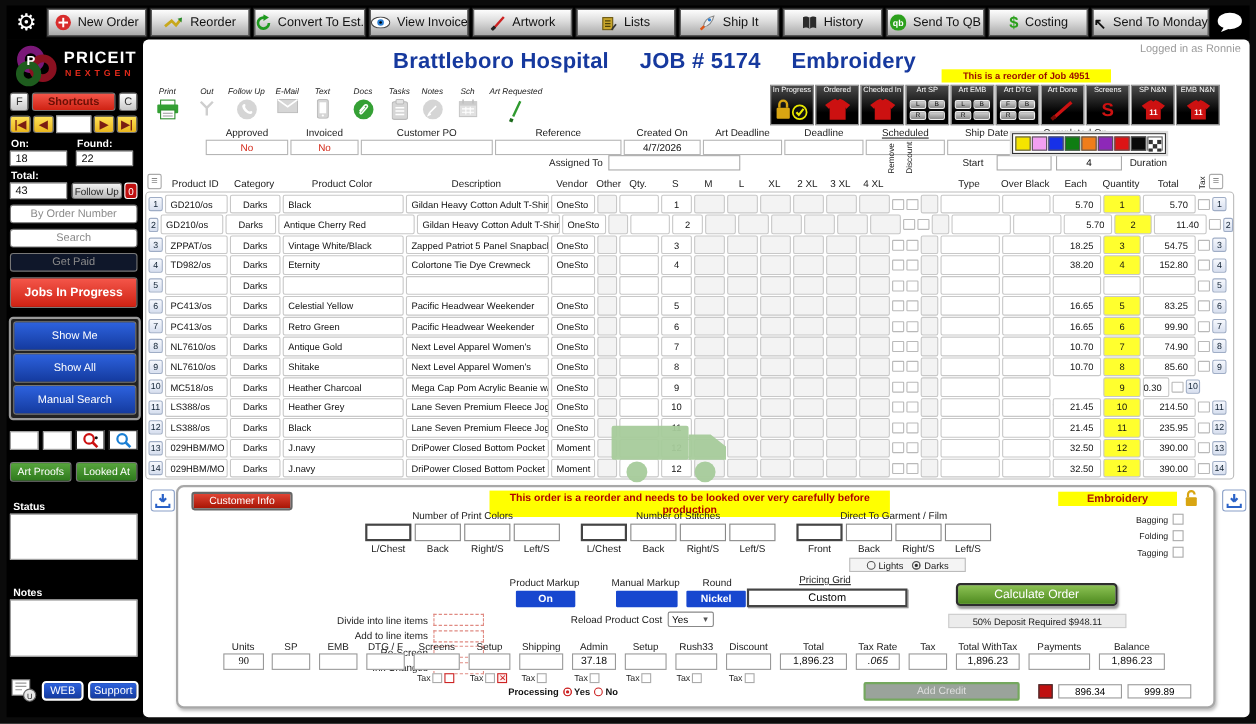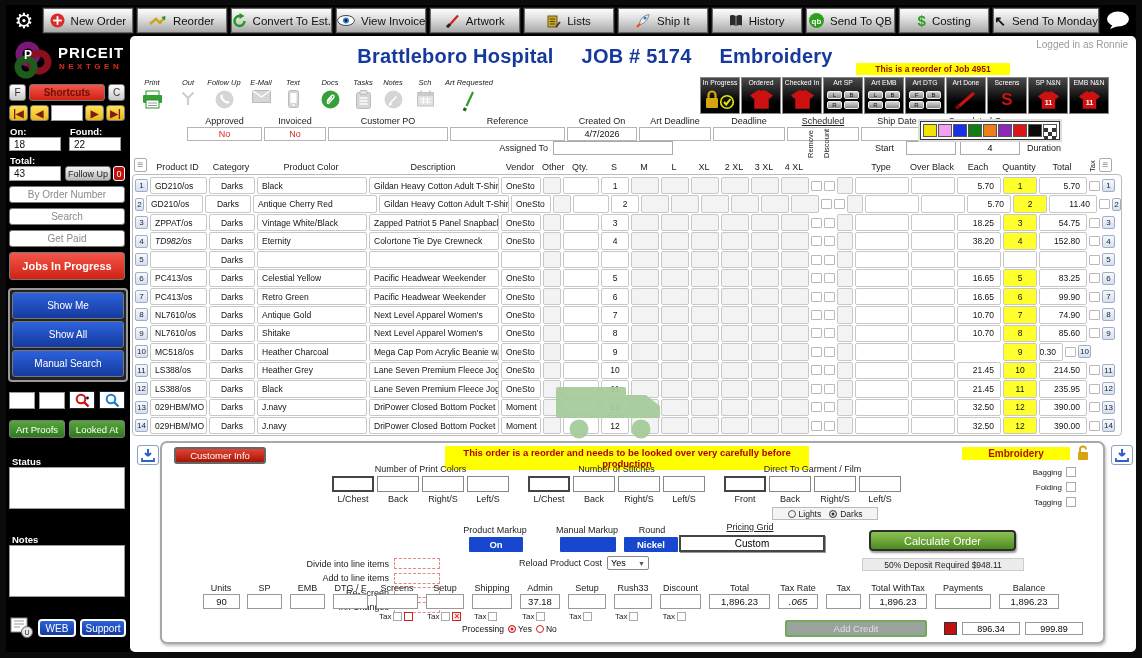--- a/index.html
+++ b/index.html
@@ -98,21 +98,21 @@
 .minichk.redx{border:1px solid #cc2222;color:#cc2222;font-size:8px;line-height:8px;text-align:center;background:#ffecec;}
 .radio{width:8px;height:8px;border-radius:50%;border:1px solid #cc2222;display:inline-block;}
 .radio.sel{background:#cc2222;box-shadow:inset 0 0 0 1.5px #fff;}
 .radio.dark{border:1px solid #555;}
 .radio.dark.sel{background:#333;box-shadow:inset 0 0 0 1.5px #eee;}
 #addcredit{position:absolute;left:623px;top:177px;width:142px;height:17px;background:#9aa39b;border:2px solid #74a85e;border-radius:2px;color:#dfdfdf;font-size:9.5px;display:flex;align-items:center;justify-content:center;cursor:pointer;}
 .credit-in{position:absolute;height:13px;background:#fff;border:1px solid #999;font-size:9px;display:flex;align-items:center;justify-content:center;}
 #redsq{position:absolute;left:782px;top:179px;width:13px;height:13px;background:#c01010;border:1px solid #333;}
 .export{position:absolute;width:22px;height:20px;background:#fff;border:1px solid #8aa0c8;border-radius:3px;display:flex;align-items:center;justify-content:center;cursor:pointer;}
 #dtg-radios{position:absolute;left:610px;top:64px;width:106px;height:13px;border:1px solid #bbb;background:#f4f4f4;display:flex;align-items:center;justify-content:center;gap:8px;font-size:8.5px;color:#222;}
-#processing{position:absolute;left:300px;top:181px;display:flex;align-items:center;gap:4px;font-size:8.5px;color:#111;}
+#processing{position:absolute;left:300px;top:181px;display:flex;align-items:center;gap:4px;font-size:8.5px;color:#111;font-weight:bold;}
 </style>
 </head>
 <body>
 
 <div id="toolbar">
   <div class="tb-gear">⚙</div>
 
   <div class="tb-btn">
       <span style="display: inline-flex;">
         <svg width="15" height="15">
@@ -243,21 +243,21 @@
   <div class="sb-label" style="left:64px;top:90px;">Found:</div>
   <div class="sb-input" style="left:3px;top:101px;width:52px;height:14px;">18</div>
   <div class="sb-input" style="left:63px;top:101px;width:52px;height:14px;">22</div>
   <div class="sb-label" style="left:4px;top:119px;">Total:</div>
   <div class="sb-input" style="left:3px;top:130px;width:52px;height:15px;">43</div>
   <div class="sb grayb" style="left:59px;top:130px;width:46px;height:15px;font-size:9px;">Follow Up</div>
   <div class="sb" style="left:107px;top:130px;width:12px;height:15px;background:#c01010;color:#fff;font-size:9px;border:1px solid #fff;">0</div>
   <div id="sb-searches">
       <div class="sb" style="left: 3px; top: 150px; width: 116px; height: 17px; background: rgb(255, 255, 255); color: rgb(138, 138, 138); font-size: 10px;">By Order Number</div>
       <div class="sb" style="left: 3px; top: 172px; width: 116px; height: 17px; background: rgb(255, 255, 255); color: rgb(138, 138, 138); font-size: 10px;">Search</div>
-      <div class="sb" style="left: 3px; top: 194px; width: 116px; height: 17px; background: #ffffff; color: rgb(138, 138, 138); font-size: 10px;">Get Paid</div>
+      <div class="sb" style="left: 3px; top: 194px; width: 116px; height: 17px; background: #0f172a; color: rgb(138, 138, 138); font-size: 10px;">Get Paid</div>
     </div>
   <div class="sb redb" style="left:3px;top:216px;width:116px;height:28px;font-size:11px;color:#fff;">Jobs In Progress</div>
   <div class="abs" style="left:2px;top:252px;width:120px;height:94px;border:2px solid #999;border-radius:4px;background:#222;">
       <div id="sb-blues" style="position:relative;width:100%;height:100%;">
         <div class="sb blueb" style="left: 2px; top: 2px; width: 112px; height: 27px; font-size: 10px;">Show Me</div>
         <div class="sb blueb" style="left: 2px; top: 31px; width: 112px; height: 27px; font-size: 10px;">Show All</div>
         <div class="sb blueb" style="left: 2px; top: 60px; width: 112px; height: 27px; font-size: 10px;">Manual Search</div>
       </div>
     </div>
   <div class="sb-box grayb" style="left:3px;top:356px;width:26px;height:17px;"></div>
@@ -707,21 +707,21 @@
           <div class="cell" style="width: 54px; flex: 0 0 auto;"></div>
           <div class="cell" style="width: 44px; flex: 0 0 auto;"></div>
           <div class="cell right" style="width: 44px; flex: 0 0 auto;">18.25</div>
           <div class="cell yellow" style="width: 34px; flex: 0 0 auto;">3</div>
           <div class="cell right" style="width: 48px; flex: 0 0 auto;">54.75</div>
           <div class="cbox" style="width: 11px; flex: 0 0 auto;"></div>
           <div class="rownum" style="width: 13px;">3</div>
         </div>
         <div class="trow">
           <div class="rownum" style="width: 13px;">4</div>
-          <div class="cell left" style="width: 57px; flex: 0 0 auto; font-style: italic;">TD982/os</div>
+          <div class="cell left" style="width: 57px; flex: 0 0 auto;">TD982/os</div>
           <div class="cell" style="width: 46px; flex: 0 0 auto;">Darks</div>
           <div class="cell left" style="width: 110px; flex: 0 0 auto;">Eternity</div>
           <div class="cell left" style="width: 130px; flex: 0 0 auto;">Colortone Tie Dye Crewneck</div>
           <div class="cell left" style="width: 40px; flex: 0 0 auto;">OneSto</div>
           <div class="cell gray" style="width: 18px; flex: 0 0 auto;"></div>
           <div class="cell" style="width: 36px; flex: 0 0 auto;"></div>
           <div class="cell" style="width: 28px; flex: 0 0 auto;">4</div>
           <div class="cell gray" style="width: 28px; flex: 0 0 auto;"></div>
           <div class="cell gray" style="width: 28px; flex: 0 0 auto;"></div>
           <div class="cell gray" style="width: 28px; flex: 0 0 auto;"></div>
@@ -1133,21 +1133,21 @@
     <div id="reload-dd" style="left:445px;top:113px;width:42px;">
         <span>Yes</span>
         <span style="font-size:7px;color:#555;">▼</span>
       </div>
     <div class="mk-label" style="left:538px;top:79px;width:100px;text-decoration:underline;">Pricing Grid</div>
     <div id="pricing-box">Custom</div>
     <div id="calc-btn">Calculate Order</div>
     <div id="deposit">50% Deposit Required $948.11</div>
     <div id="totals">
         <div class="tot-h" style="left: 41px; top: 140px; width: 36px;">Units</div>
-        <div class="tot-b" style="left: 41px; top: 151px; width: 37px;">90</div>
+        <div class="tot-b" style="left: 41px; top: 151px; width: 37px; font-family: Liberation Serif, serif;">90</div>
         <div class="tot-h" style="left: 85px; top: 140px; width: 35px;">SP</div>
         <div class="tot-b" style="left: 85px; top: 151px; width: 35px;"></div>
         <div class="tot-h" style="left: 128px; top: 140px; width: 35px;">EMB</div>
         <div class="tot-b" style="left: 128px; top: 151px; width: 35px;"></div>
         <div class="tot-h" style="left: 171px; top: 140px; width: 35px;">DTG / F</div>
         <div class="tot-b" style="left: 171px; top: 151px; width: 35px;"></div>
         <div class="tot-h" style="left: 214px; top: 140px; width: 42px;">Screens</div>
         <div class="tot-b" style="left: 214px; top: 151px; width: 42px;"></div>
         <div class="taxitem" style="left: 217px; top: 169px;">
           <span>Tax</span>

